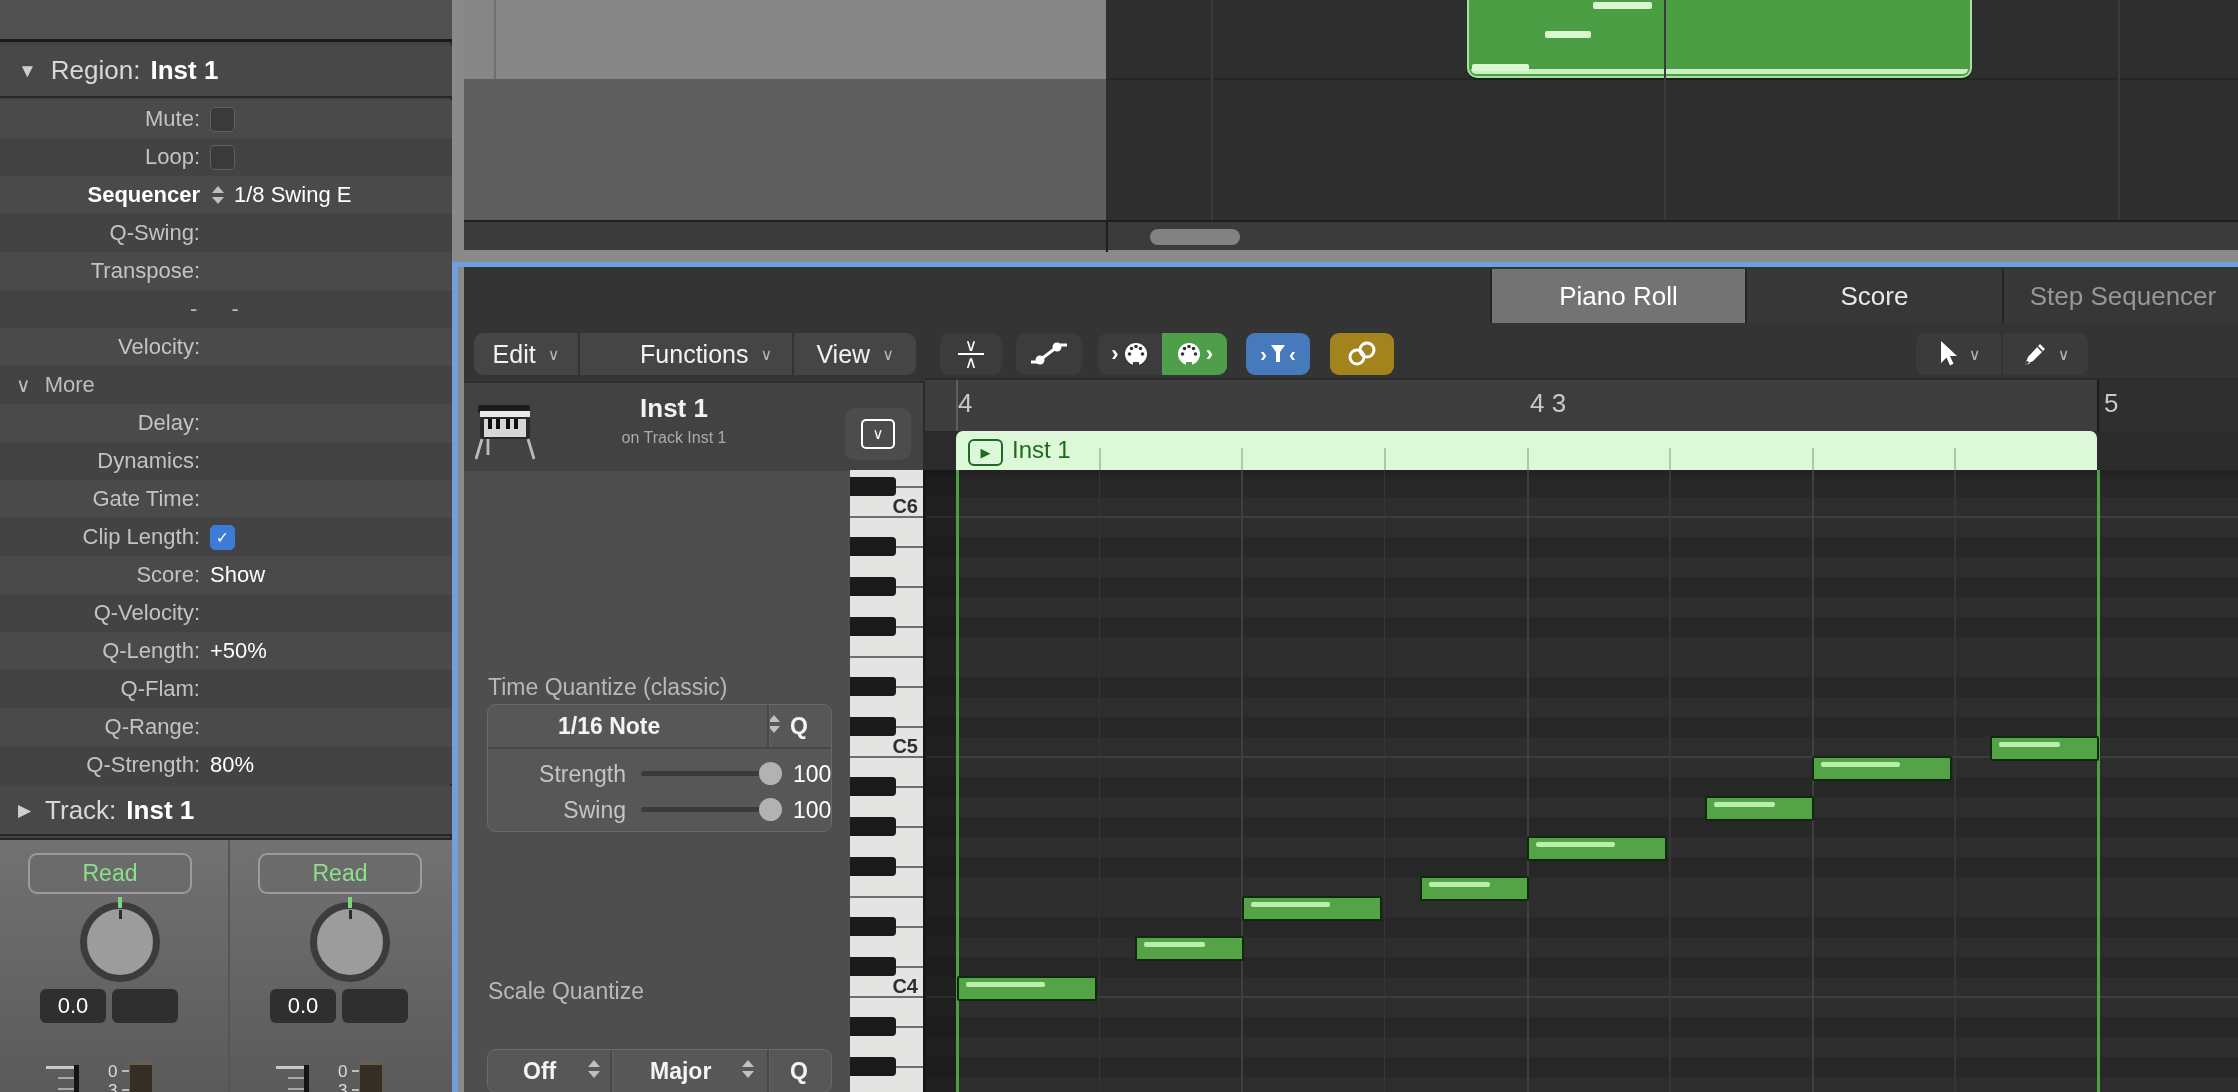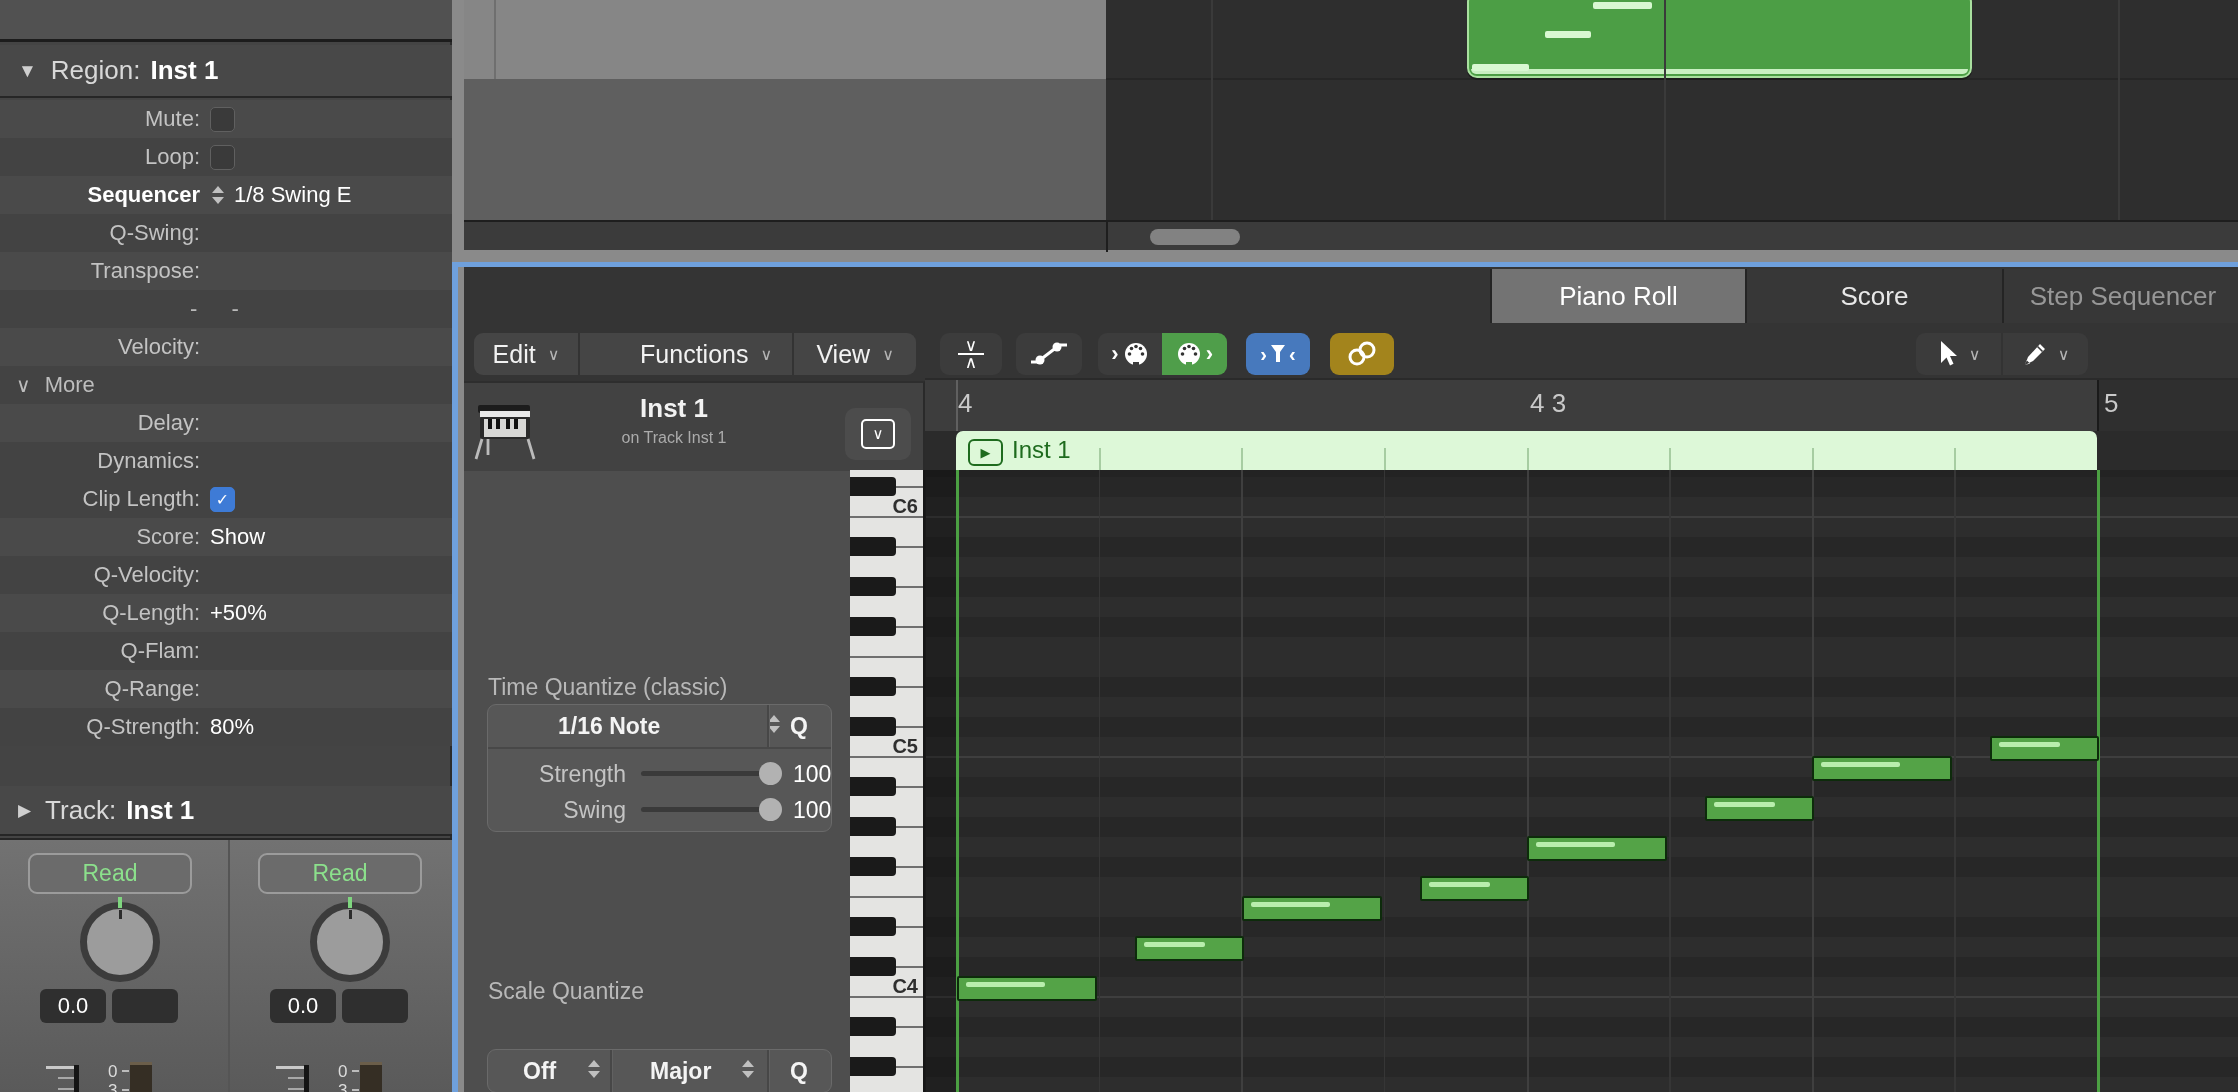--- a/index.html
+++ b/index.html
@@ -186,20 +186,27 @@
         </div>
         <div class="insp-row lt">
           <div class="lbl">Delay:</div>
           <span class="stp right">
             <i class="u"></i>
             <i class="d"></i>
           </span>
         </div>
         <div class="insp-row dk">
           <div class="lbl">Dynamics:</div>
+          <span class="stp right">
+            <i class="u"></i>
+            <i class="d"></i>
+          </span>
+        </div>
+        <div class="insp-row lt">
+          <div class="lbl">Gate Time:</div>
           <span class="stp right">
             <i class="u"></i>
             <i class="d"></i>
           </span>
         </div>
         <div class="insp-row dk">
           <div class="lbl">Clip Length:</div>
           <div class="cb on">✓</div>
         </div>
         <div class="insp-row lt">

